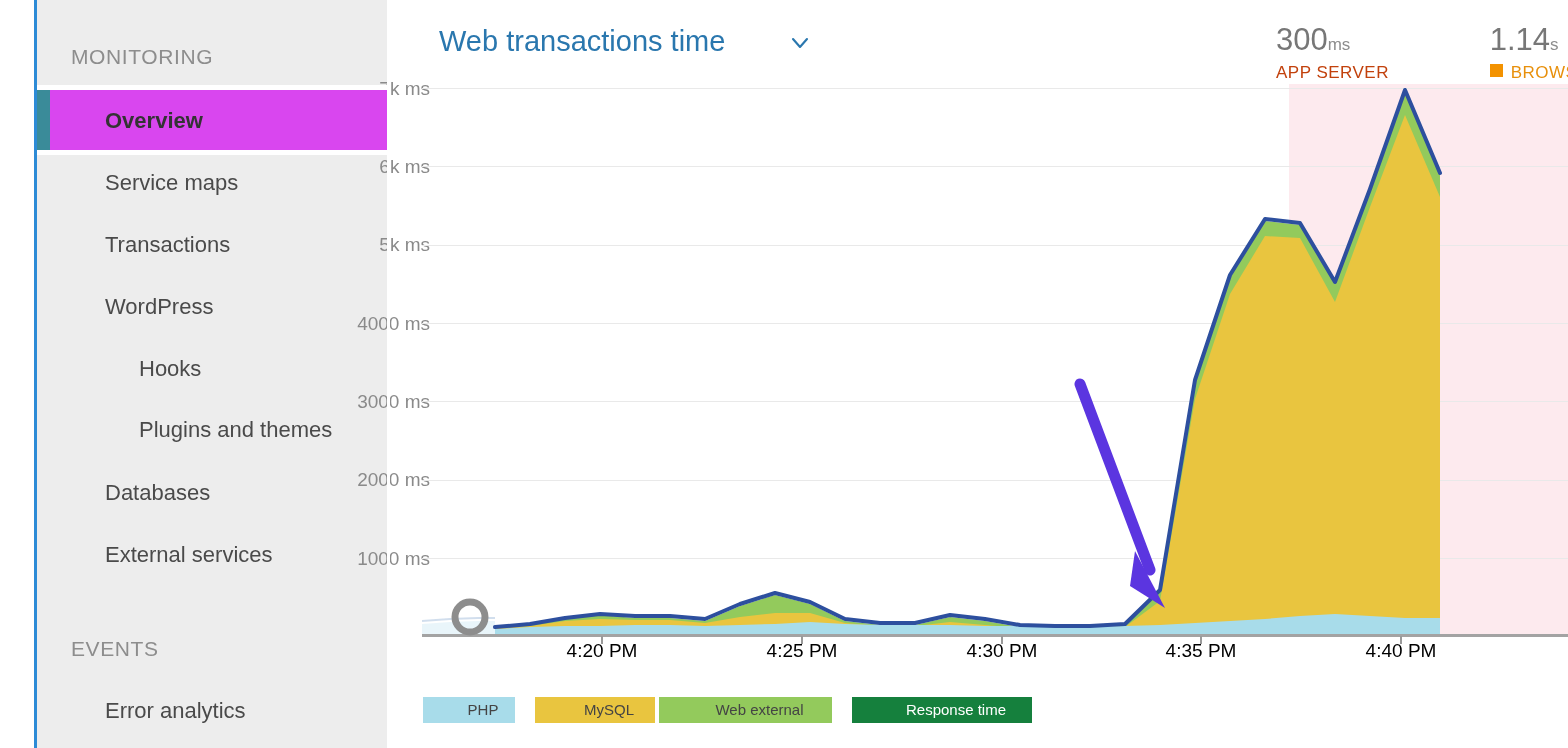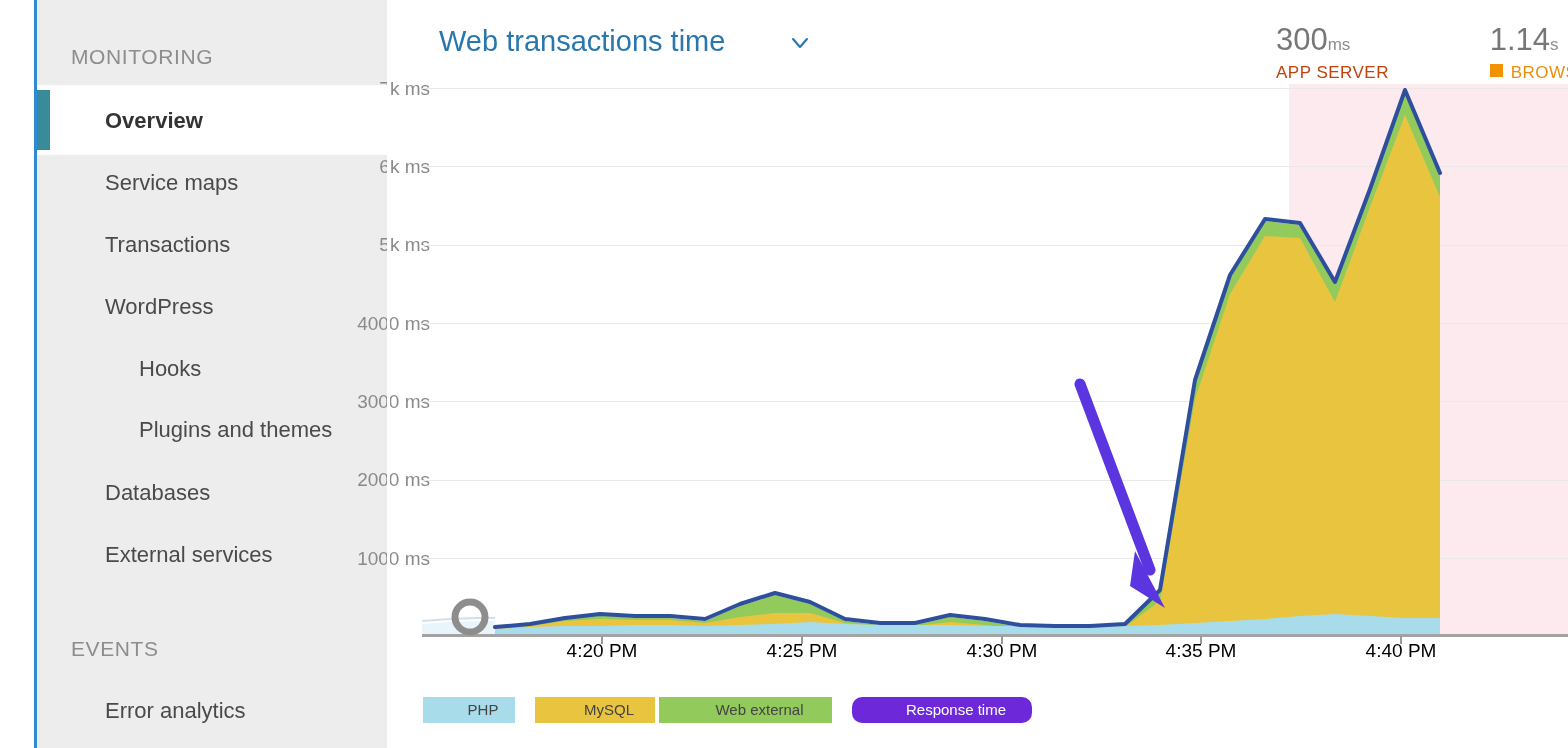--- a/index.html
+++ b/index.html
@@ -70,21 +70,21 @@
   }
   .nav-item.level1 { left: 71px; }
   .nav-item.level2 { left: 105px; }
 
   .nav-active-row {
     position: absolute;
     left: 3px;
     top: 90px;
     width: 353px;
     height: 60px;
-    background: #ffffff;
+    background: #d946ef;
     z-index: 4;
   }
   .nav-active-accent {
     position: absolute;
     left: 0px;
     top: 0px;
     width: 13px;
     height: 60px;
     background: #3a8b99;
   }
@@ -364,17 +364,17 @@
           <line x1="690" y1="314" x2="760" y2="500" stroke="#5b35e0" stroke-width="11" stroke-linecap="round"></line>
           <path d="M 745,481 L 775,538 L 740,516 Z" fill="#5b35e0"></path>
         </g>
       </svg>
     </div>
 
     <div id="legend">
       <div class="legend-chip" style="left:0px;width:92px;background:#a8dcea;color:#444444;">PHP</div>
       <div class="legend-chip" style="left:112px;width:120px;background:#e9c53f;color:#444444;">MySQL</div>
       <div class="legend-chip" style="left:236px;width:173px;background:#93ca5c;color:#444444;">Web external</div>
-      <div class="legend-chip" style="left:429px;width:180px;background:#6d28d9;color:#ffffff;border-radius:10px;">Response time</div>
+      <div class="legend-chip" style="left:429px;width:180px;background:#15803d;color:#ffffff;">Response time</div>
     </div>
 
   </div>
 </div>
 
 </body></html>

